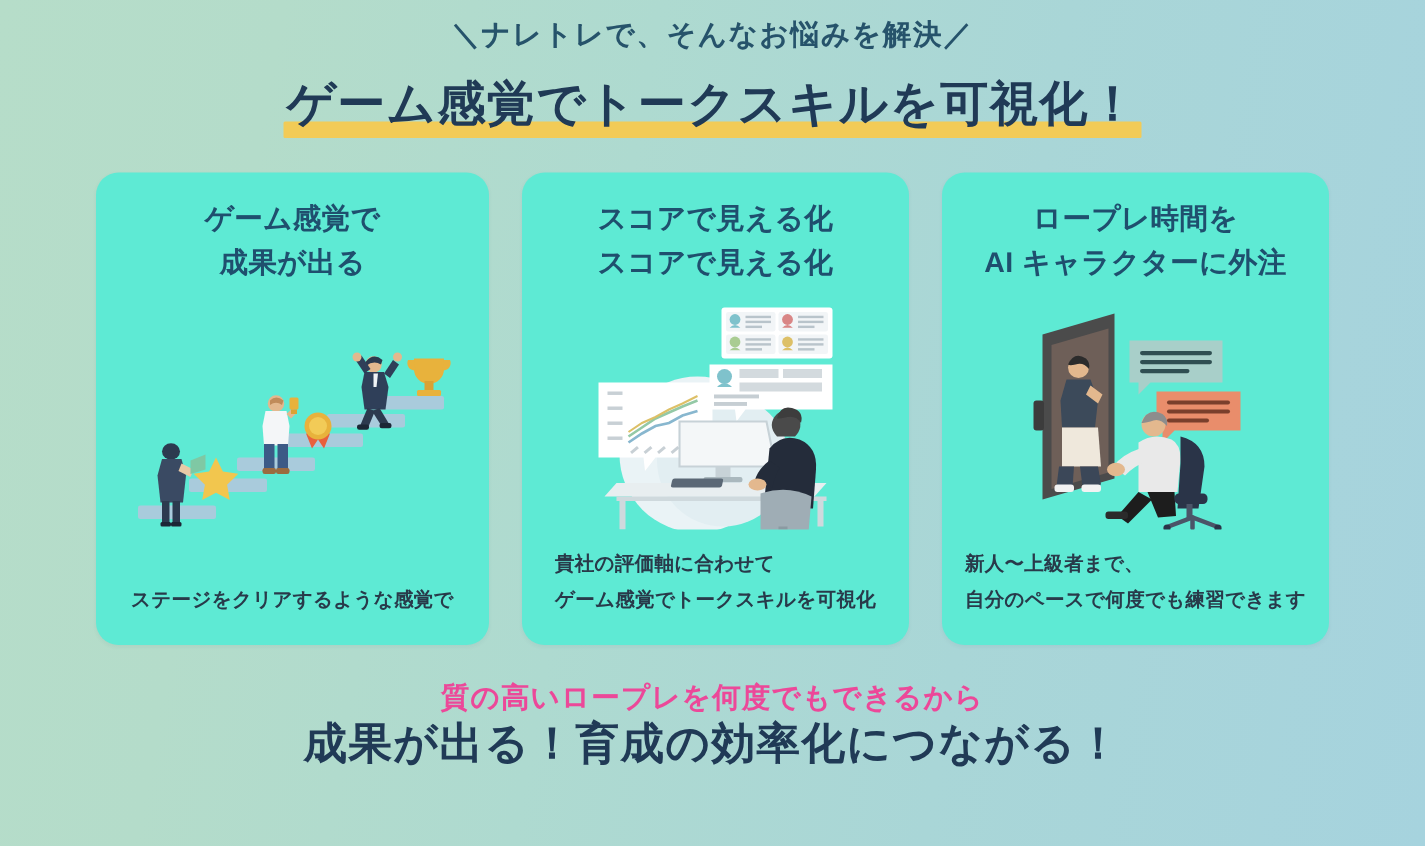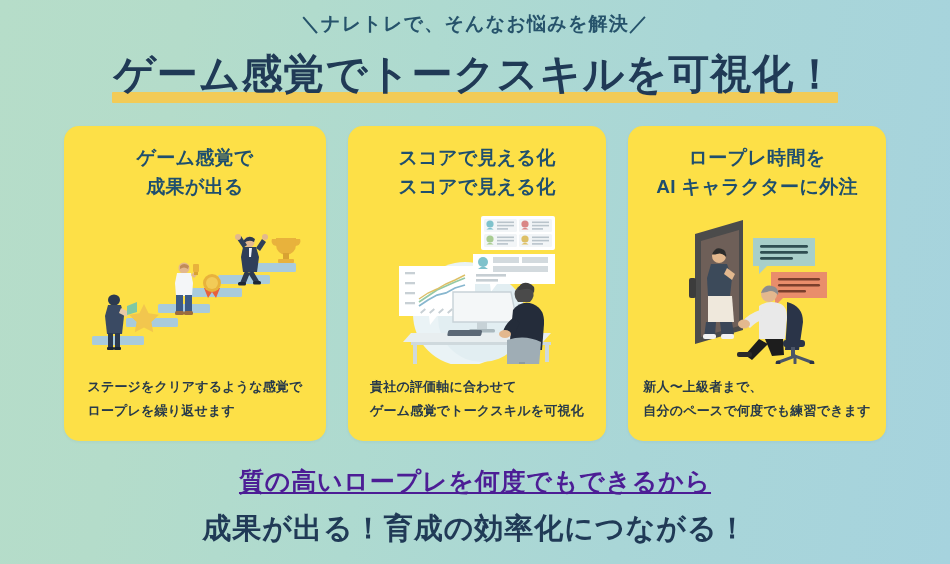--- a/index.html
+++ b/index.html
@@ -53,40 +53,40 @@
     bottom: 1px;
     height: 11px;
     background: #f2cb57;
     z-index: 0;
     border-radius: 1px;
   }
 
   .headline {
     position: relative;
     z-index: 1;
-    font-size: 41px;
+    font-size: 32px;
     font-weight: 900;
     color: #203a56;
     letter-spacing: 1px;
     line-height: 1.25;
     padding: 0 10px 4px 10px;
     white-space: nowrap;
   }
 
   
   .cards {
     margin-top: 22px;
     width: 822px;
     display: flex;
     justify-content: space-between;
     gap: 22px;
   }
 
   .card {
-    background: #fde047;
+    background: #5eead4;
     border-radius: 15px;
     width: 262px;
     height: 315px;
     padding: 18px 12px 12px 12px;
     display: flex;
     flex-direction: column;
     align-items: center;
     box-shadow: 0 1px 3px rgba(40,70,80,0.06);
   }
 
@@ -118,30 +118,28 @@
     padding-bottom: 6px;
   }
 
   
   .footer {
     margin-top: 24px;
     text-align: center;
   }
 
   .footer-sub {
-    font-size: 25px;
+    font-size: 19px;
     font-weight: 700;
-    color: #4c1d95;
+    color: #ec4899;
     letter-spacing: 0.8px;
     line-height: 1.3;
-    text-decoration: underline;
   }
 
   .footer-main {
-    margin-top: 12px;
     font-size: 29px;
     font-weight: 900;
     color: #203a56;
     letter-spacing: 1px;
     line-height: 1.3;
   }
 
   svg { display: block; }
 </style>
 </head>
@@ -228,21 +226,20 @@
             <path d="M9 37 l-5 12 5 2 5 -12 z" fill="#2c3a4f"></path>
             <path d="M17 37 l6 10 -4 3 -7 -11 z" fill="#2c3a4f"></path>
             <rect x="2" y="48" width="8" height="3.5" rx="1.5" fill="#1c2736"></rect>
             <rect x="17" y="47" width="8" height="3.5" rx="1.5" fill="#1c2736"></rect>
           </g>
         </svg>
       </div>
 
       <div class="card-caption">
         <div>ステージをクリアするような感覚で</div>
-        <div>ロープレを繰り返せます</div>
       </div>
     </div>
 
     <div class="card">
       <div class="card-title">
         <div>スコアで見える化</div>
         <div>スコアで見える化</div>
       </div>
 
       <div class="card-illus">

